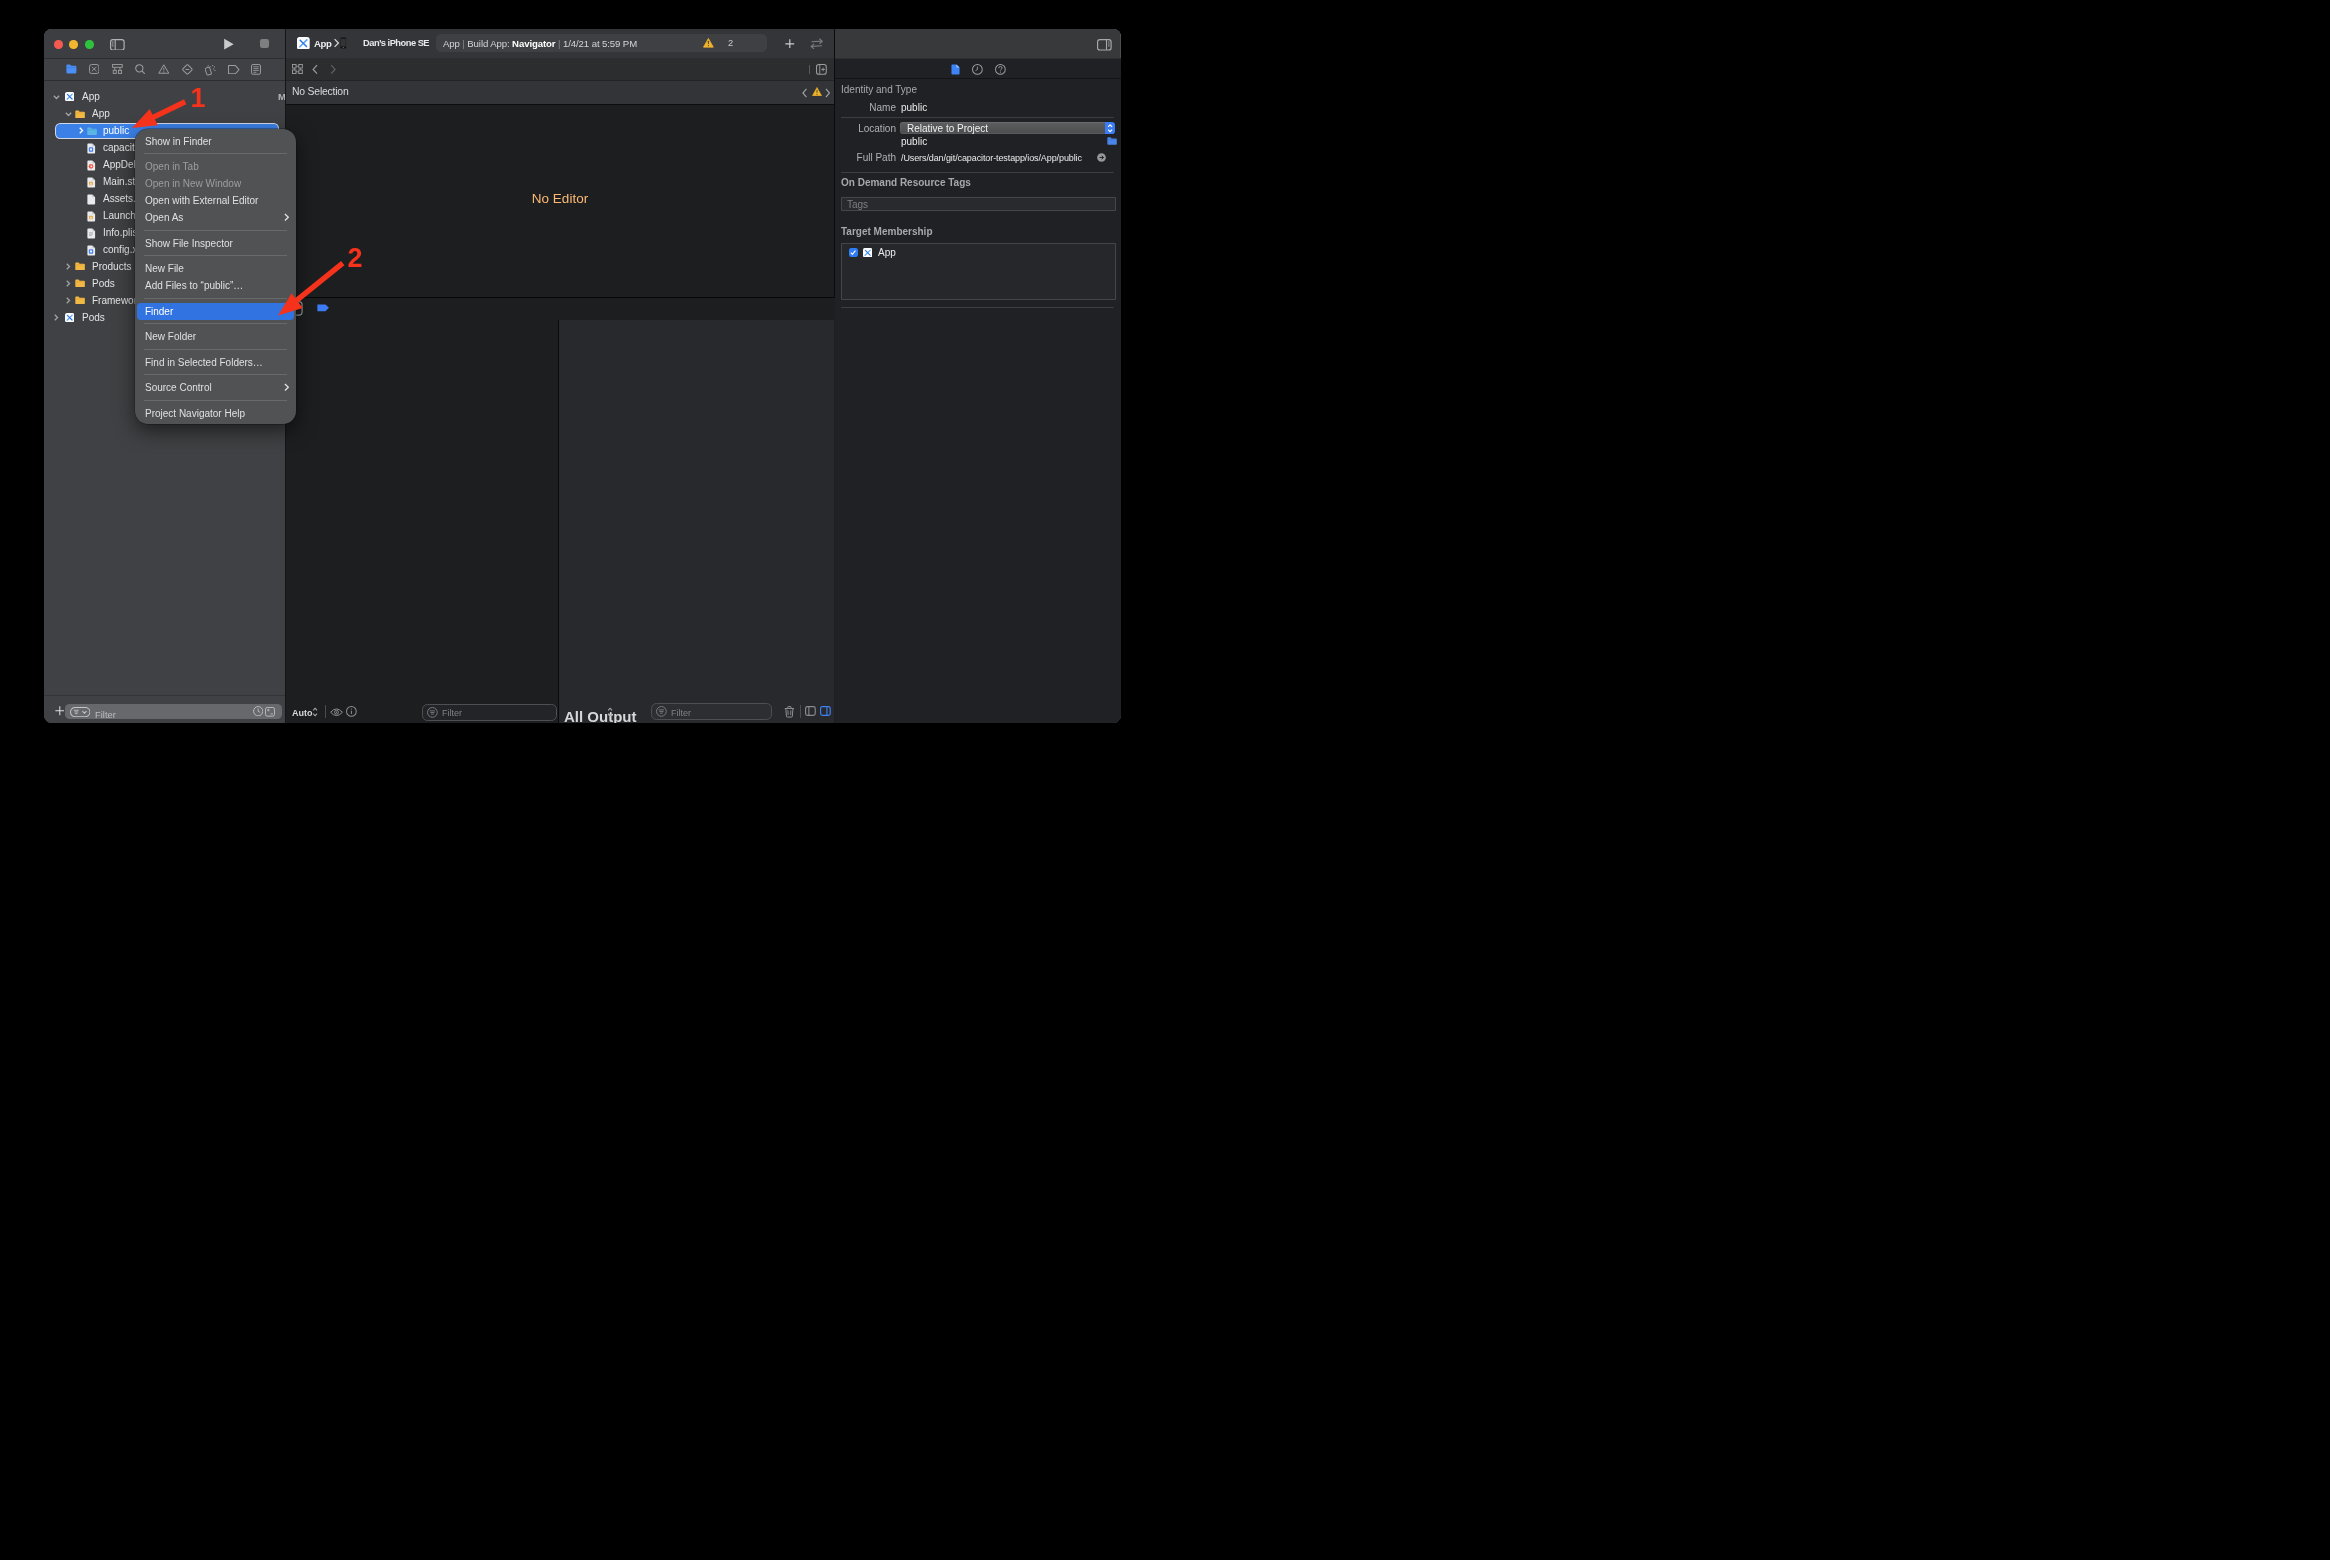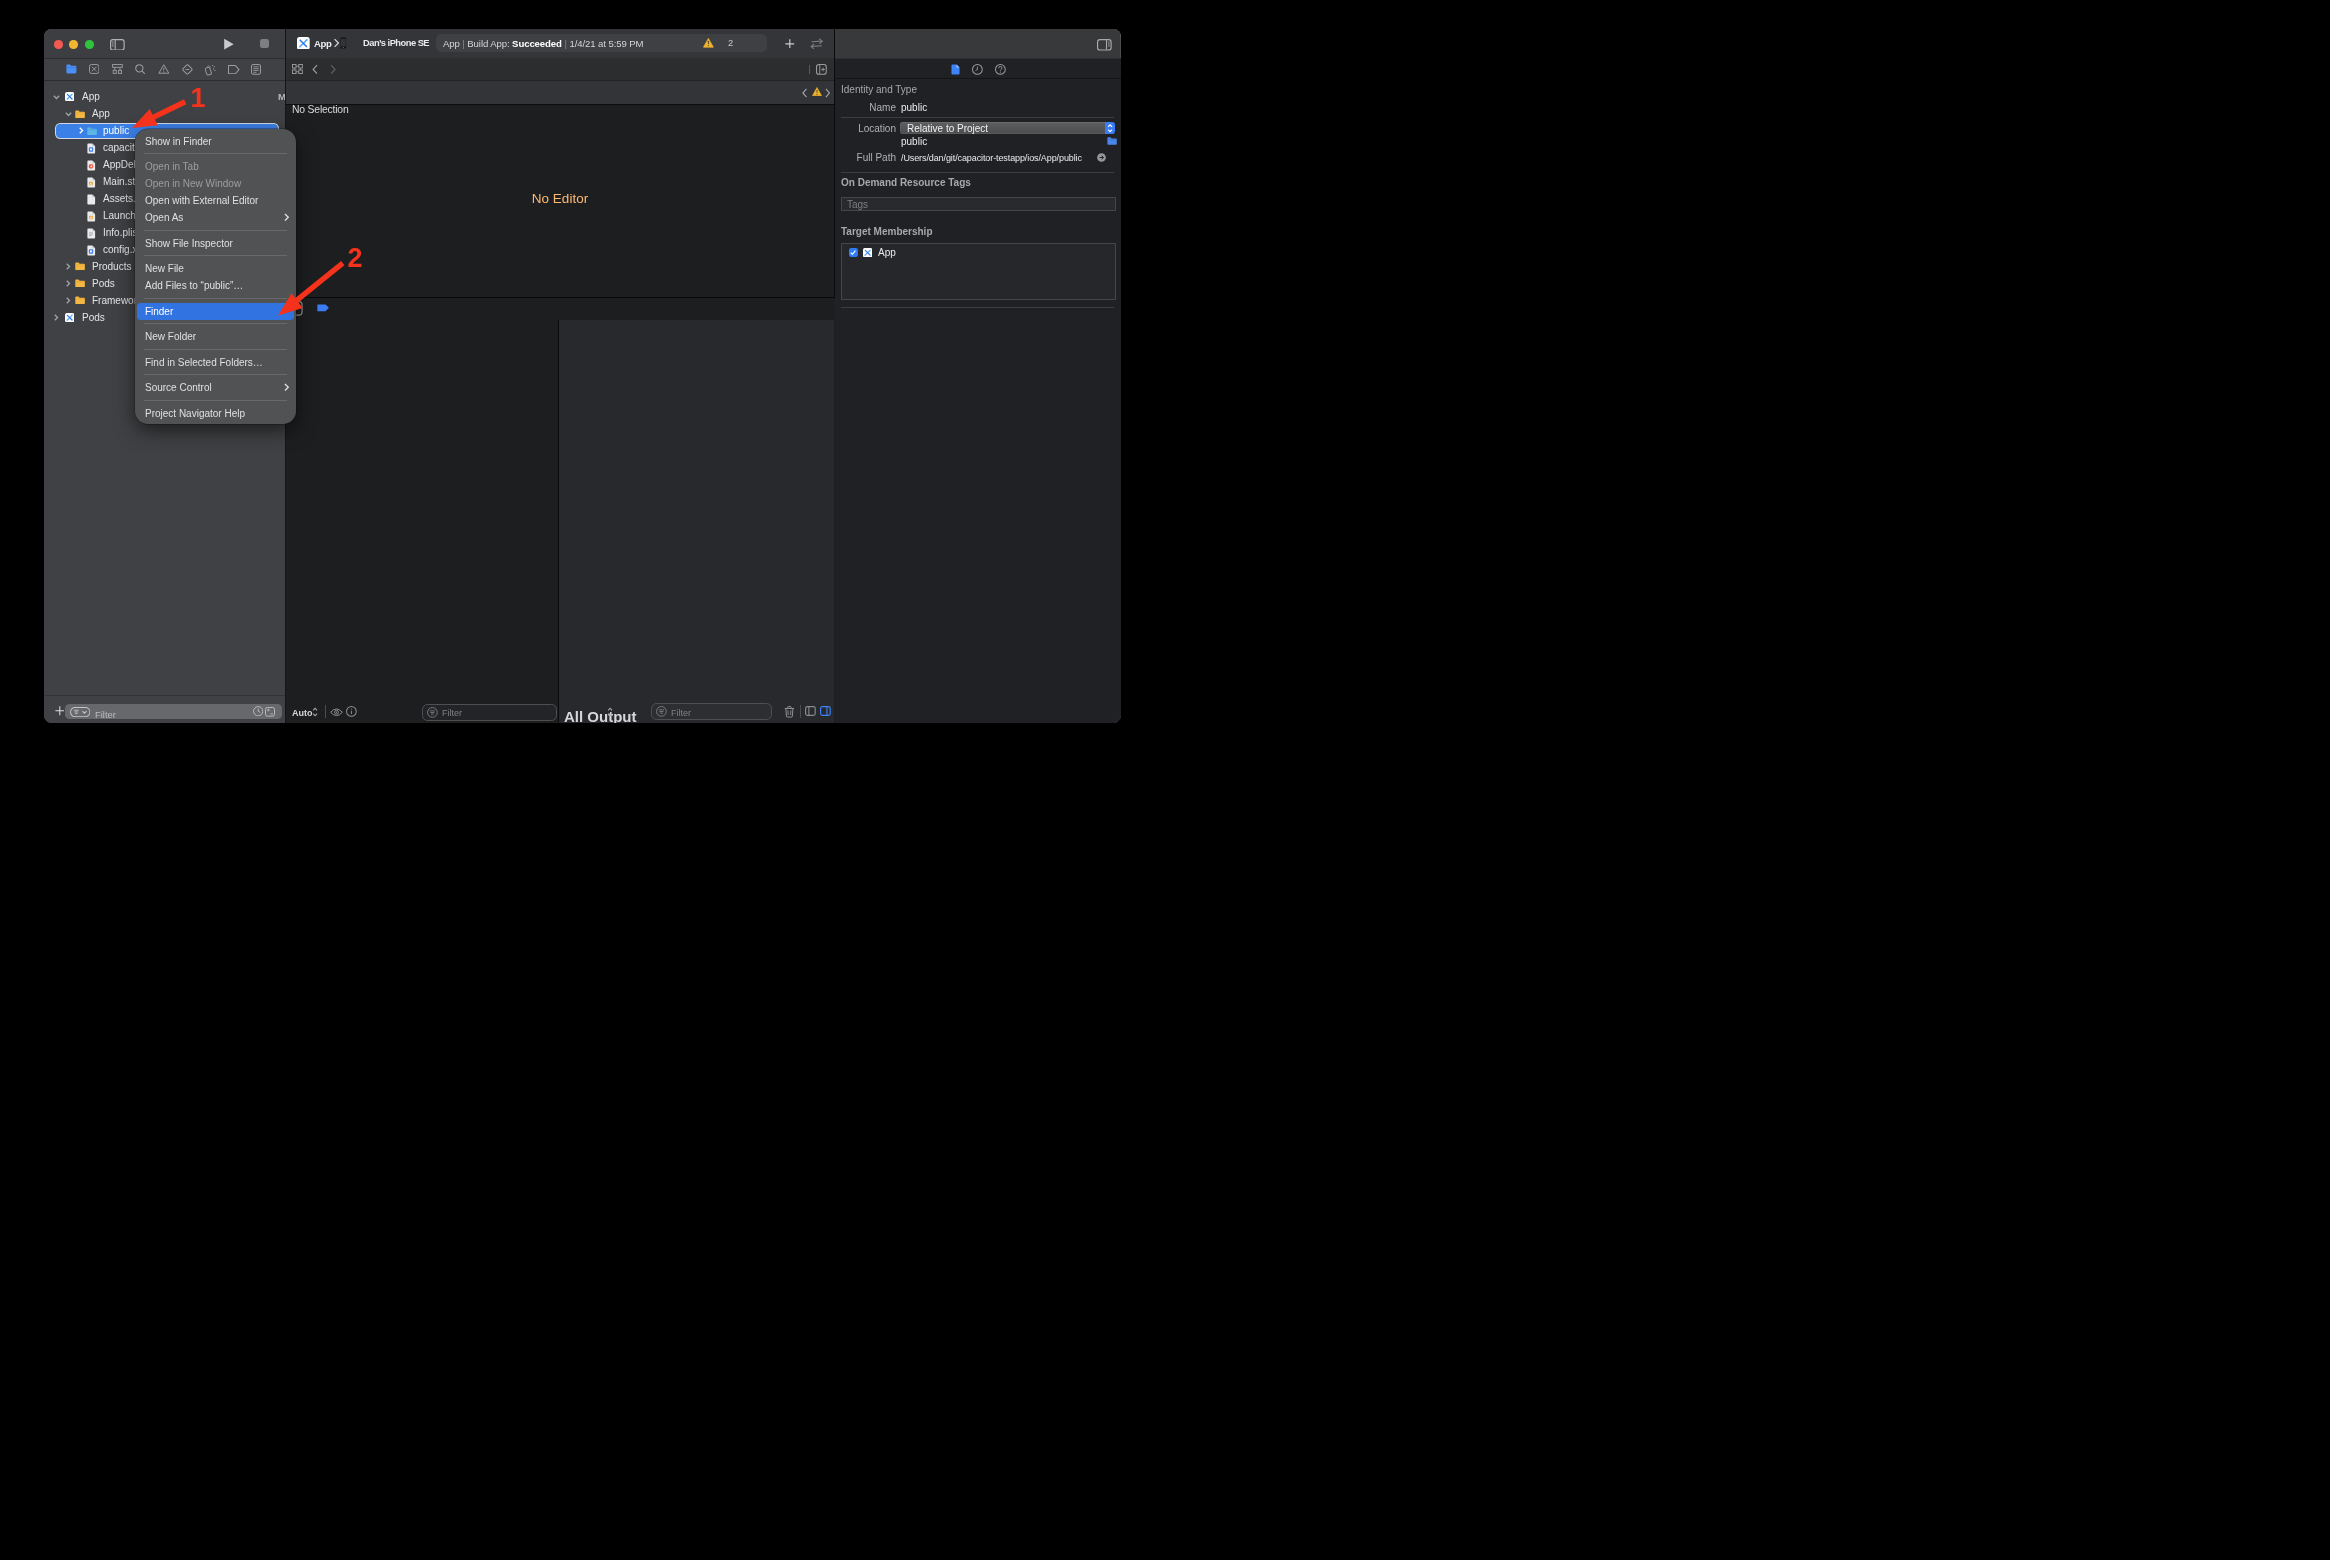--- a/index.html
+++ b/index.html
@@ -45,21 +45,21 @@
       <path d="M2 1.5 L7 6.5 L2 11.5" fill="none" stroke="#d2d3d5" stroke-width="1.7"></path>
     </svg>
 <svg class="a" style="left:296px;top:8px;" width="6.6" height="12" viewBox="0 0 8.5 15.5">
       <rect x="0.3" y="0.3" width="7.9" height="14.9" rx="1.6" fill="#101113" stroke="#3e3f41" stroke-width="0.6"></rect>
       <rect x="1.1" y="2.3" width="6.3" height="10" fill="#333436"></rect>
       <rect x="3.5" y="13" width="1.5" height="1.2" fill="#6a6b6d"></rect>
     </svg>
 <div class="a tx" style="left:319px;top:9.3px;font-size:9.3px;font-weight:700;letter-spacing:-0.5px;color:#e8e9ea;">Dan’s iPhone SE</div>
 
 <div class="a" style="left:392px;top:5px;width:331px;height:18px;border-radius:5.4px;background:#3f4043;"></div>
-<div class="a tx" style="left:399px;top:9px;font-size:9.6px;letter-spacing:-0.1px;color:#d3d4d6;">App <span style="color:#85868a">|</span> Build App: <b style="color:#fff">Succeeded</b> <span style="color:#85868a">|</span> 1/4/21 at 5:59 PM</div>
+<div class="a tx" style="left:399px;top:9px;font-size:9.6px;letter-spacing:-0.1px;color:#d3d4d6;">App <span style="color:#85868a">|</span> Build App: <b style="color:#fff">Navigator</b> <span style="color:#85868a">|</span> 1/4/21 at 5:59 PM</div>
 <svg class="a" style="left:659px;top:9.3px;" width="10.8" height="9.6" viewBox="0 0 14 12.5">
       <path d="M7 0.6 L13.4 11.9 L0.6 11.9 Z" fill="#f0b42c" stroke="#f0b42c" stroke-width="1" stroke-linejoin="round"></path>
       <rect x="6.35" y="3.6" width="1.3" height="4.6" rx="0.6" fill="#504523"></rect>
       <circle cx="7" cy="9.9" r="0.85" fill="#504523"></circle>
     </svg>
 <div class="a tx" style="left:684px;top:9.3px;font-size:9.3px;color:#c9cacc;">2</div>
 <svg class="a" style="left:741px;top:9.6px;" width="9.6" height="9.6" viewBox="0 0 13 13">
       <path d="M6.5 0.5 V12.5 M0.5 6.5 H12.5" stroke="#cbccce" stroke-width="1.6"></path>
     </svg>
 <svg class="a" style="left:765px;top:8.5px;" width="15.4" height="11.6" viewBox="0 0 20 15">
@@ -279,21 +279,21 @@
 <svg class="a" style="left:286px;top:35px;" width="6.2" height="10.8" viewBox="0 0 8 14">
       <path d="M1.5 1.5 L6.5 7 L1.5 12.5" fill="none" stroke="#606163" stroke-width="1.6"></path>
     </svg>
 <div class="a" style="left:765px;top:36px;width:0.8px;height:8.5px;background:#595a5c;"></div>
 <svg class="a" style="left:772px;top:35px;" width="10.8" height="10.8" viewBox="0 0 14 14">
       <rect x="0.7" y="0.7" width="12.6" height="12.6" rx="3" fill="none" stroke="#9b9c9e" stroke-width="1.35"></rect>
       <line x1="4.9" y1="1" x2="4.9" y2="13" stroke="#9b9c9e" stroke-width="1.2"></line>
       <path d="M9.2 4.6 v4.8 M6.8 7 h4.8" stroke="#9b9c9e" stroke-width="1.2"></path>
     </svg>
 
-<div class="a tx" style="left:248px;top:57px;font-size:10.4px;font-weight:500;letter-spacing:-0.2px;color:#d9dadc;margin-top:18px;">No Selection</div>
+<div class="a tx" style="left:248px;top:57px;font-size:10.4px;font-weight:500;letter-spacing:-0.2px;color:#d9dadc;">No Selection</div>
 <svg class="a" style="left:758px;top:59px;" width="5.4" height="10" viewBox="0 0 7 13">
       <path d="M5.8 1.2 L1.2 6.5 L5.8 11.8" fill="none" stroke="#a0a1a3" stroke-width="1.5"></path>
     </svg>
 <svg class="a" style="left:768px;top:58px;" width="10" height="9.3" viewBox="0 0 13 12">
       <path d="M6.5 0.6 L12.4 11.4 L0.6 11.4 Z" fill="#f0b42c" stroke="#f0b42c" stroke-width="0.8" stroke-linejoin="round"></path>
       <rect x="5.9" y="3.4" width="1.2" height="4.4" rx="0.6" fill="#504523"></rect>
       <circle cx="6.5" cy="9.5" r="0.8" fill="#504523"></circle>
     </svg>
 <svg class="a" style="left:781px;top:59px;" width="5.4" height="10" viewBox="0 0 7 13">
       <path d="M1.2 1.2 L5.8 6.5 L1.2 11.8" fill="none" stroke="#a0a1a3" stroke-width="1.5"></path>

